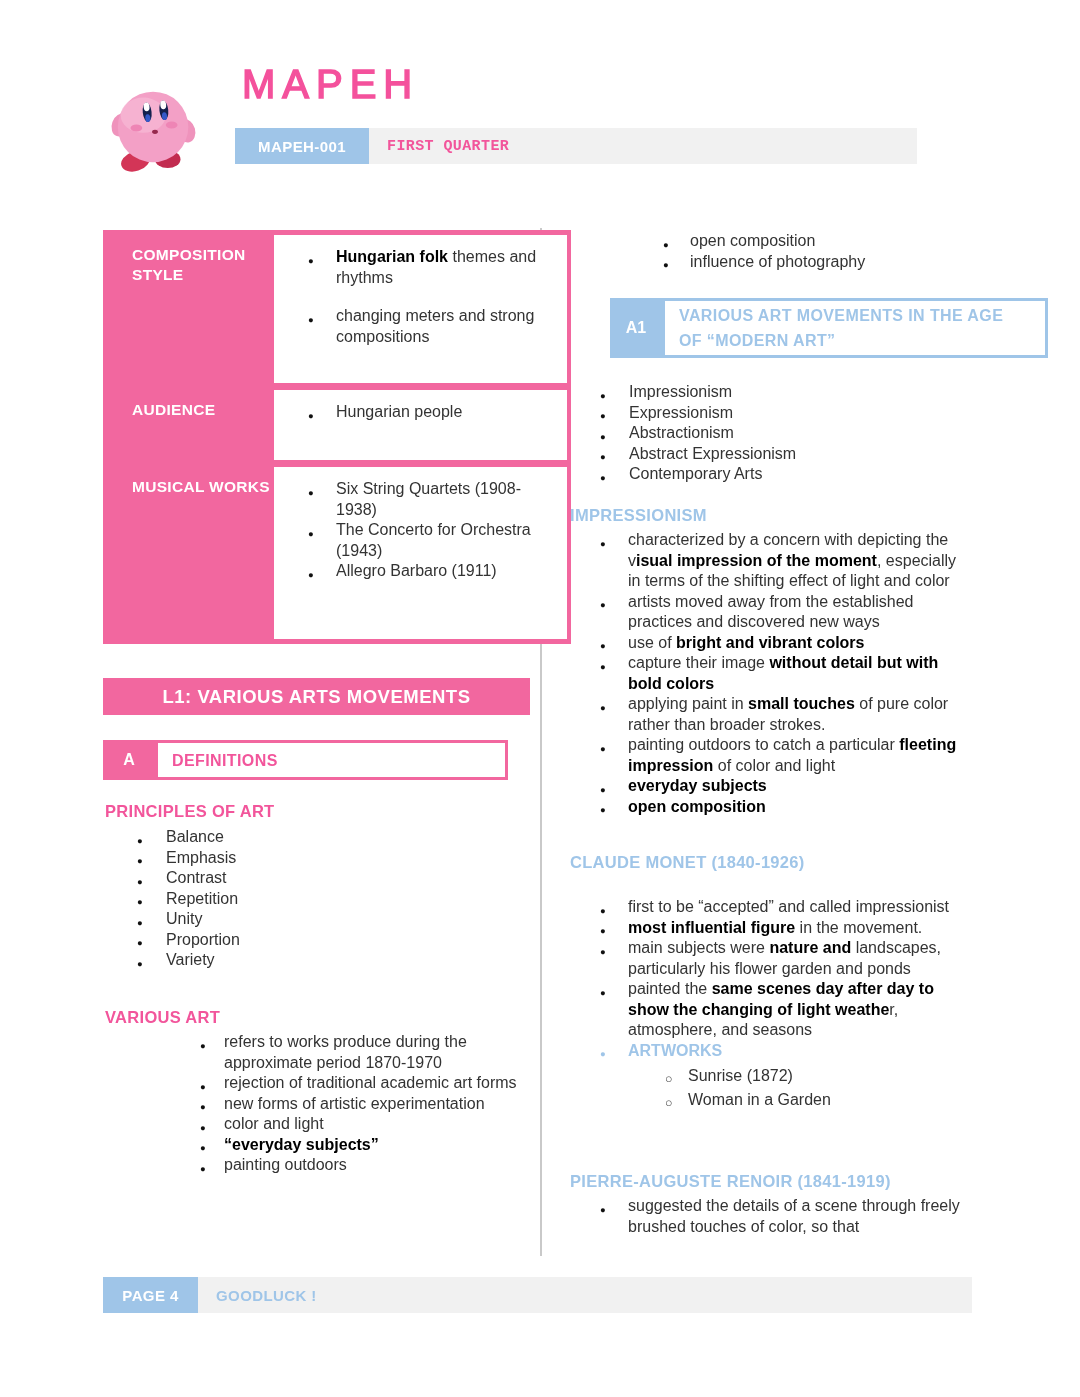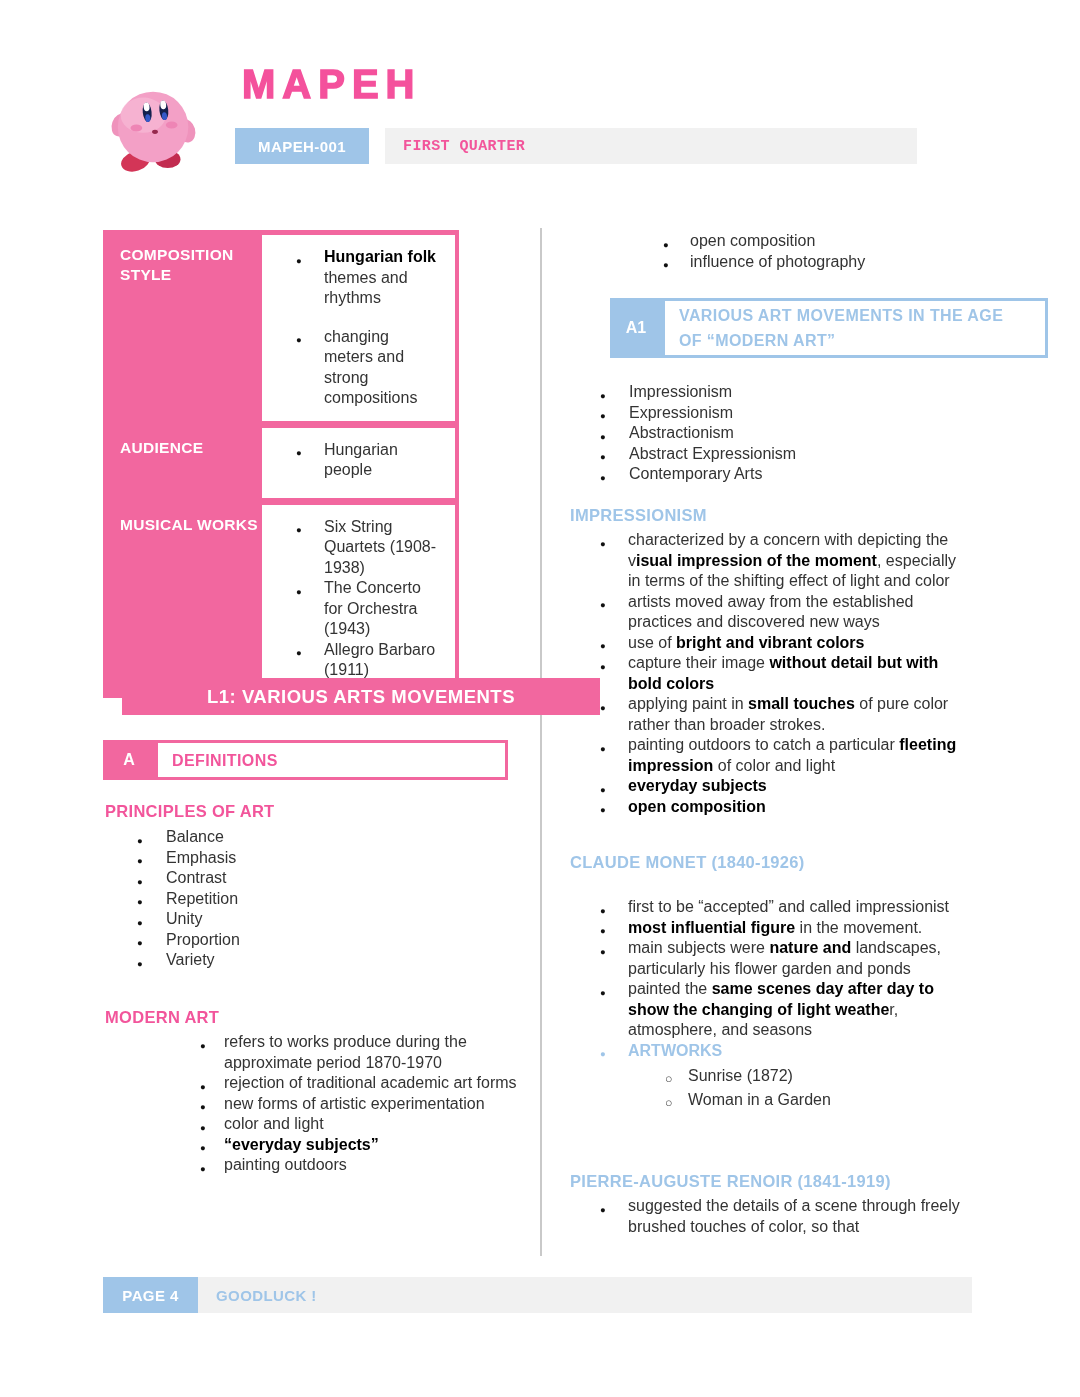--- a/index.html
+++ b/index.html
@@ -1,34 +1,34 @@
 <!DOCTYPE html>
 <html><head>
 <meta charset="utf-8">
 <style>
   html,body{margin:0;padding:0;background:#ffffff;}
   .page{position:relative;width:1080px;height:1397px;background:#ffffff;overflow:hidden;
         font-family:"Liberation Sans",sans-serif;color:#333;}
 
   
   .kirby{position:absolute;left:106px;top:76px;width:98px;height:98px;}
-  .logo{position:absolute;left:242px;top:62px;font-size:40px;font-weight:700;color:#f4519c;
+  .logo{position:absolute;left:242px;top:62px;font-size:40px;font-weight:400;color:#f4519c;
         letter-spacing:7px;-webkit-text-stroke:1.5px #f4519c;}
-  .header-bar{position:absolute;left:235px;top:128px;width:682px;height:36px;display:flex;gap:16px;}
+  .header-bar{position:absolute;left:235px;top:128px;width:682px;height:36px;display:flex;}
   .chip{width:134px;flex:none;background:#9fc5e8;color:#ffffff;font-weight:700;font-size:15px;
         display:flex;align-items:center;justify-content:center;letter-spacing:.4px;}
   .bar-rest{flex:1;background:#f1f1f1;display:flex;align-items:center;padding-left:18px;}
   .pink-text{color:#f2559b;font-weight:700;font-size:15px;letter-spacing:.4px;font-family:Liberation Mono, monospace;}
 
   
   .divider{position:absolute;left:540px;top:228px;width:2px;height:1028px;background:#c9c9c9;}
 
   
-  .itable{position:absolute;left:103px;top:230px;width:356px;background:#f2679f;
-          box-sizing:border-box;padding:5px 4px 5px 4px;display:flex;flex-direction:column;gap:7px;}
+  .itable{position:absolute;left:103px;top:230px;width:468px;background:#f2679f;
+          box-sizing:border-box;padding:5px 4px 5px 16px;display:flex;flex-direction:column;gap:7px;}
   .trow{display:flex;}
   .tlabel{width:155px;flex:none;color:#ffffff;font-weight:700;font-size:15.5px;line-height:1.3;
           padding:10px 0 0 13px;box-sizing:border-box;letter-spacing:.3px;}
   .tcell{flex:1;background:#ffffff;box-sizing:border-box;padding:12px 18px 12px 0;}
   .tc1{min-height:148px;} .tc2{min-height:70px;} .tc3{min-height:172px;}
 
   
   ul.blist{list-style:none;margin:0;padding:0;font-size:16px;line-height:20.5px;color:#333;}
   ul.blist li{position:relative;padding-left:var(--ti,58px);}
   ul.blist li::before{content:"●";position:absolute;left:var(--bi,28px);top:.38em;font-size:9.5px;color:#111;}
@@ -43,23 +43,23 @@
 
   .cell-list{--bi:34px;--ti:62px;line-height:23px;}
   .left-list{position:absolute;--bi:34px;--ti:63px;line-height:23.5px;width:405px;}
   .modern-list{position:absolute;--bi:97px;--ti:121px;line-height:23.5px;width:425px;}
   .intro-list{position:absolute;--bi:93px;--ti:120px;line-height:23.5px;width:402px;}
   .movement-list{position:absolute;--bi:30px;--ti:59px;line-height:20.3px;width:402px;}
   .rc-list{position:absolute;--bi:30px;--ti:58px;width:402px;}
   .rc-list li{padding-right:4px;}
 
   
-  .banner{position:absolute;left:103px;top:678px;width:478px;height:37px;background:#f2679f;
+  .banner{position:absolute;left:103px;top:678px;width:427px;height:37px;background:#f2679f;
           color:#ffffff;font-weight:700;font-size:18.5px;letter-spacing:.5px;
-          display:flex;align-items:center;justify-content:center;margin-left:19px;}
+          display:flex;align-items:center;justify-content:center;}
   .tagbox{position:absolute;display:flex;}
   .tag{width:52px;flex:none;display:flex;align-items:center;justify-content:center;
        color:#ffffff;font-weight:700;font-size:16px;}
   .tag-body{flex:1;background:#ffffff;display:flex;align-items:center;padding-left:14px;
             font-weight:700;font-size:16px;letter-spacing:.4px;line-height:25px;box-sizing:border-box;}
   .defbox{left:103px;top:740px;width:405px;height:40px;}
   .defbox .tag{background:#f2679f;}
   .defbox .tag-body{border:3px solid #f2679f;color:#f2559b;}
   .a1box{left:570px;top:298px;width:438px;height:60px;padding-left:40px;}
   .a1box .tag{background:#9fc5e8;}
@@ -149,21 +149,21 @@
   <ul class="blist left-list" style="left:103px;top:827px;">
       <li><span>Balance</span></li>
       <li><span>Emphasis</span></li>
       <li><span>Contrast</span></li>
       <li><span>Repetition</span></li>
       <li><span>Unity</span></li>
       <li><span>Proportion</span></li>
       <li><span>Variety</span></li>
     </ul>
 
-  <div class="sec-head pink" style="left:105px;top:1008px;">MODERN ART</div>
+  <div class="sec-head pink" style="left:105px;top:1008px;">VARIOUS ART</div>
   <ul class="blist modern-list" style="left:103px;top:1032px;">
       <li><span>refers to works produce during the approximate period 1870-1970</span></li>
       <li><span>rejection of traditional academic art forms</span></li>
       <li><span>new forms of artistic experimentation</span></li>
       <li><span>color and light</span></li>
       <li><b>“everyday subjects”</b></li>
       <li><span>painting outdoors</span></li>
     </ul>
 
   <ul class="blist intro-list" style="left:570px;top:231px;">

